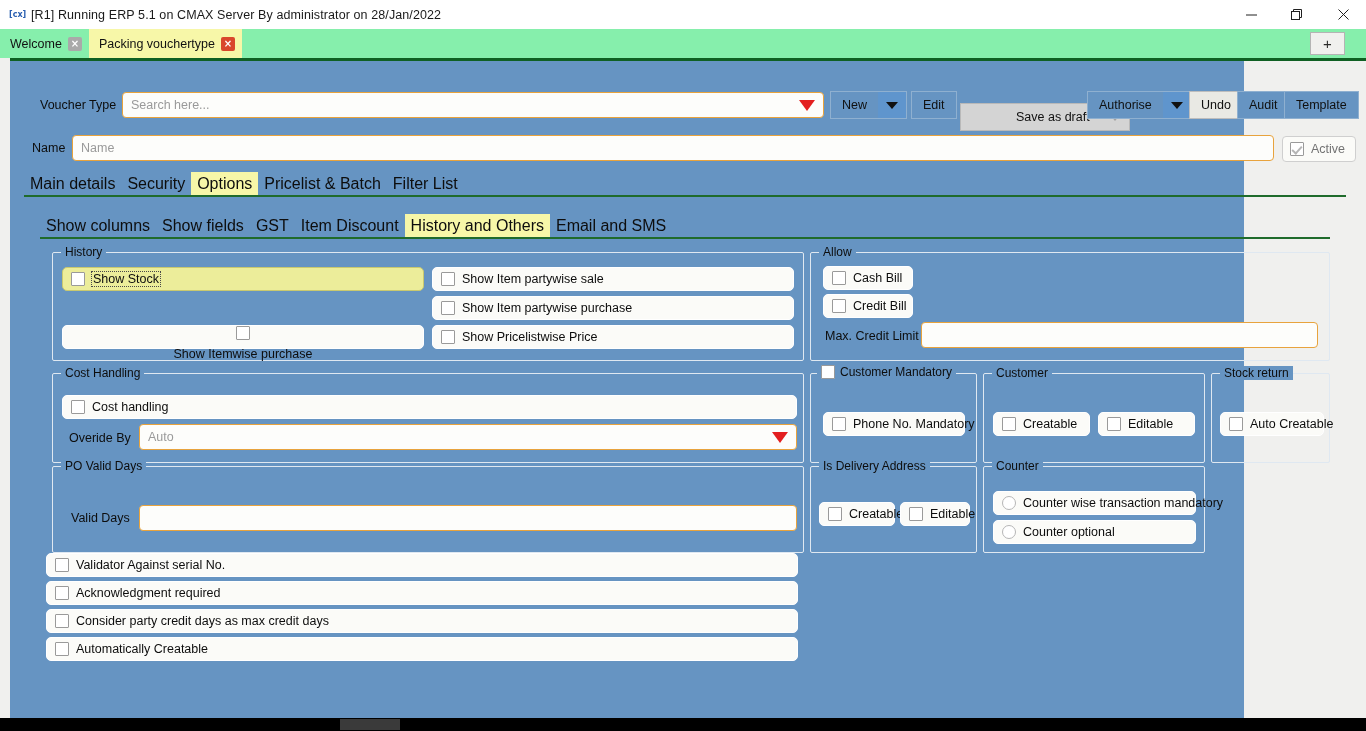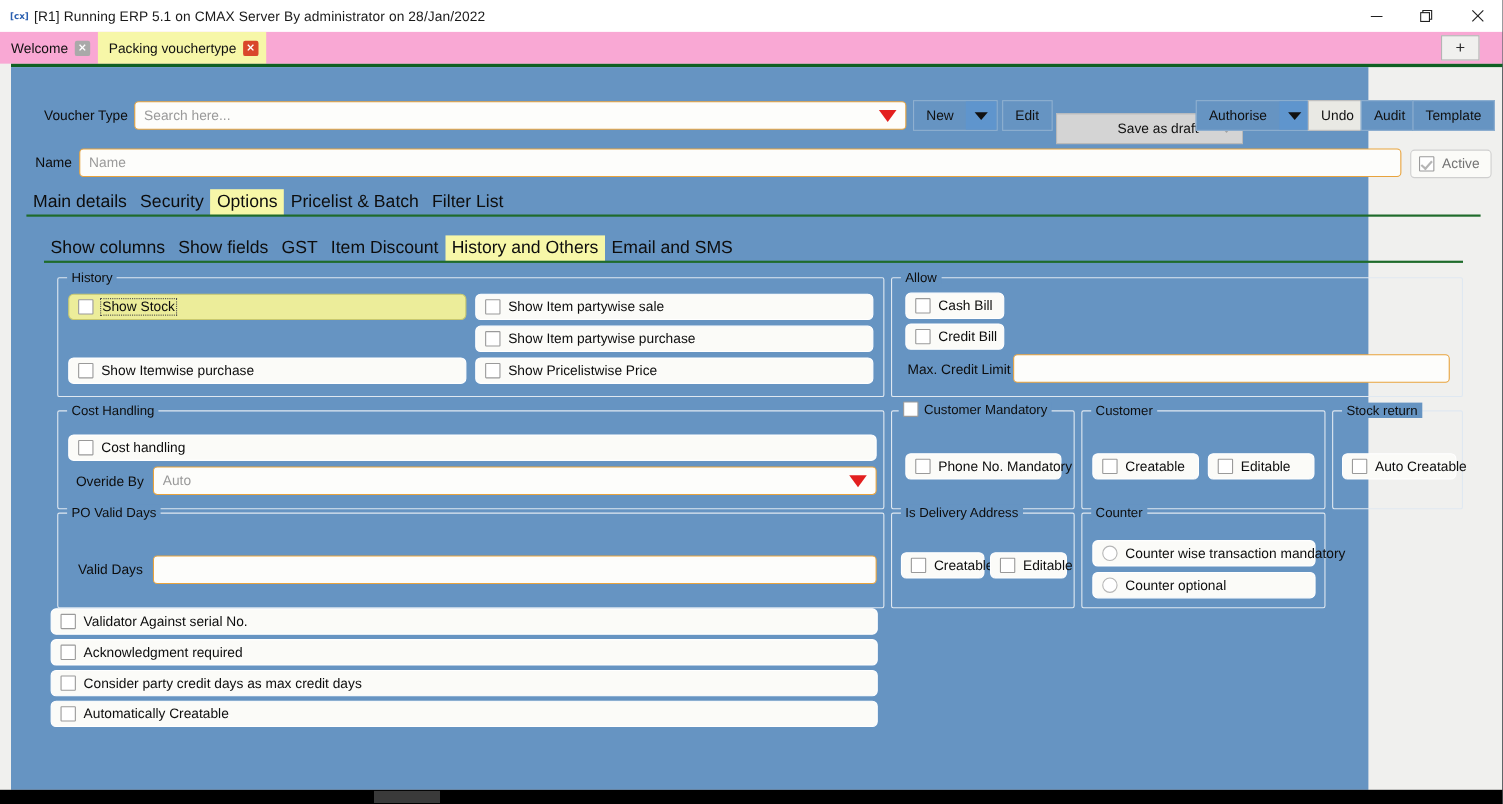--- a/index.html
+++ b/index.html
@@ -34,21 +34,21 @@
   .winbtns { margin-left: auto; display: flex; height: 29px; }
   .winbtn {
     width: 46px; height: 29px; display: flex; align-items: center; justify-content: center;
     color: #202020;
   }
   .winbtn svg { display: block; }
 
   
   .tabstrip {
     position: absolute; left: 0; top: 29px; width: 1366px; height: 29px;
-    background: #f9a8d4;
+    background: #86efac;
     display: flex; align-items: stretch;
   }
   .tab {
     display: flex; align-items: center; gap: 6px;
     padding: 0 7px 0 10px;
     font-size: 12.5px; color: #111;
     cursor: default;
   }
   .tab.active { background: #f7f7a8; }
   .tab-close {
@@ -308,21 +308,21 @@
     </div>
     <div class="tabunder" style="left:30px; top:176px; width:1290px;"></div>
 
     <div class="group" style="left:42px; top:191px; width:752px; height:109px;">
       <span class="gtitle">History</span>
 
       <div class="pill hl tall" style="left:9px; top:14px; width:362px;">
         <span class="chk"></span>
         <span class="ptxt">Show Stock</span>
       </div>
-      <div class="pill tall" style="left:9px; top:72px; width:362px;">
+      <div class="pill tall" style="left:9px; top:72px; width:362px;flex-direction:column;">
         <span class="chk"></span>
         <span>Show Itemwise purchase</span>
       </div>
 
       <div class="pill tall" style="left:379px; top:14px; width:362px;">
         <span class="chk"></span>
         <span>Show Item partywise sale</span>
       </div>
       <div class="pill tall" style="left:379px; top:43px; width:362px;">
         <span class="chk"></span>

